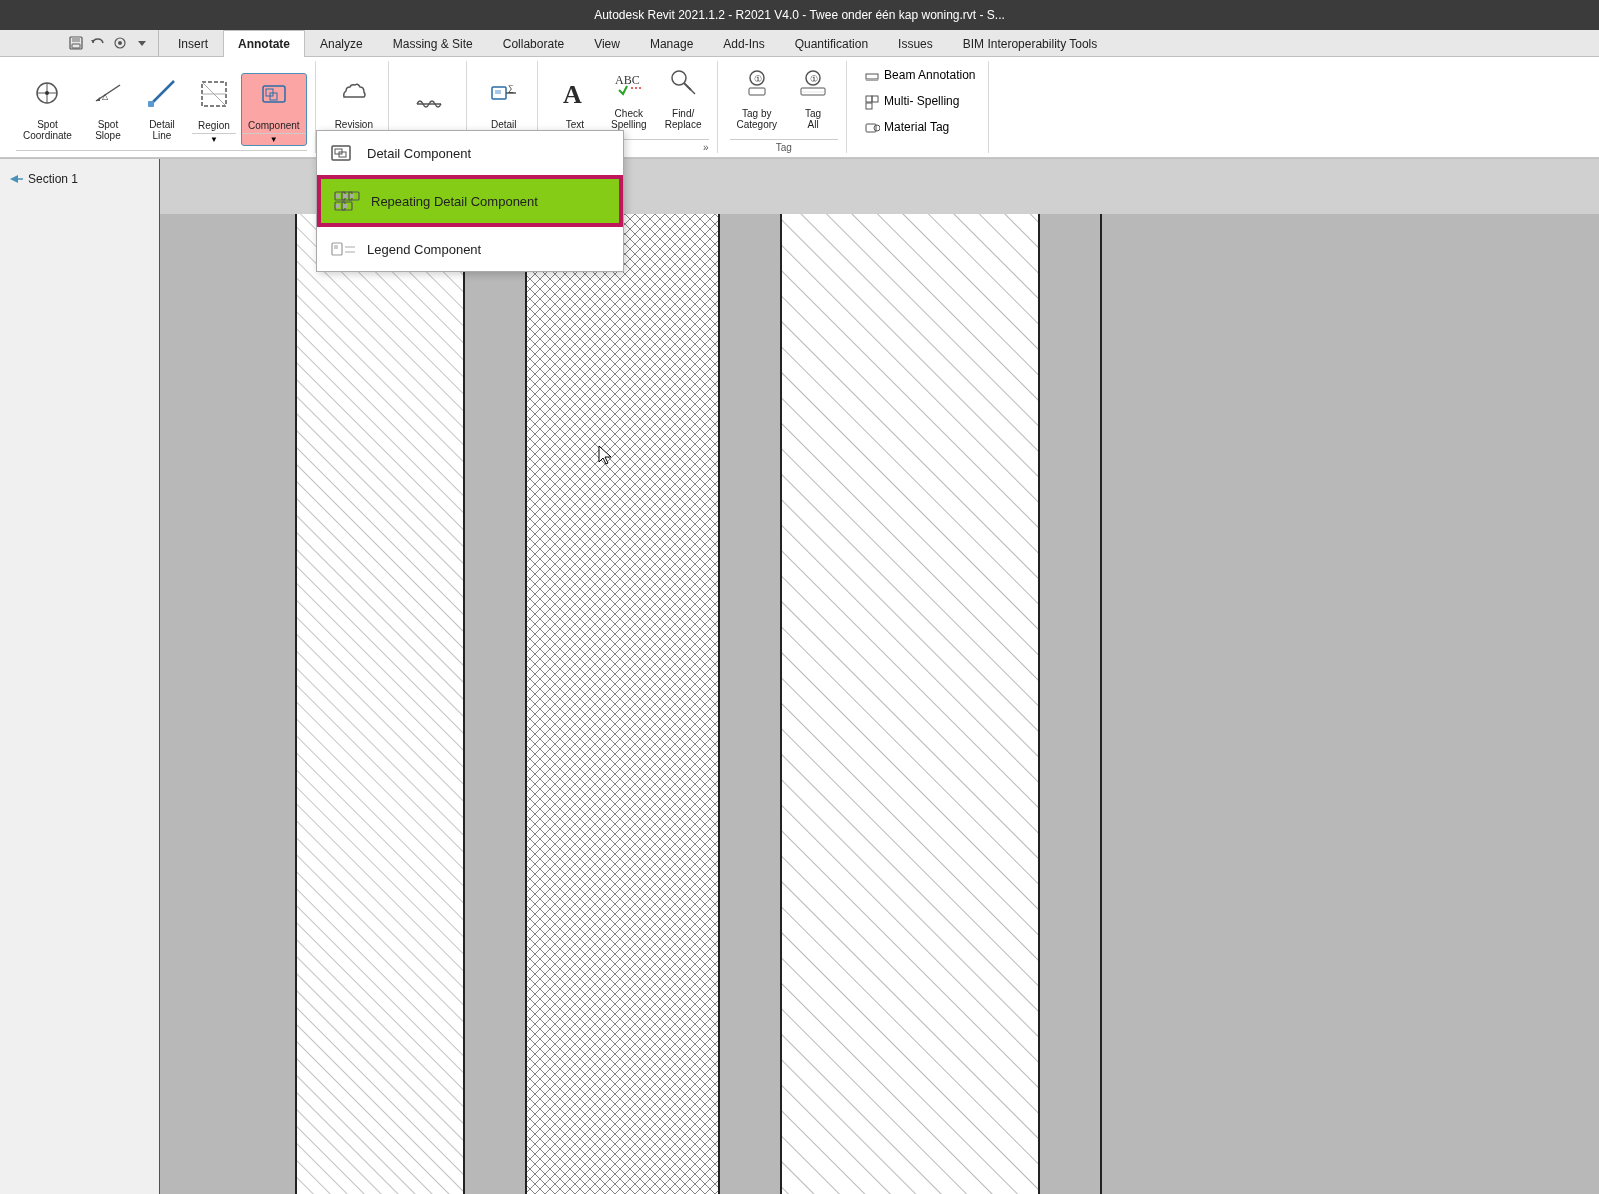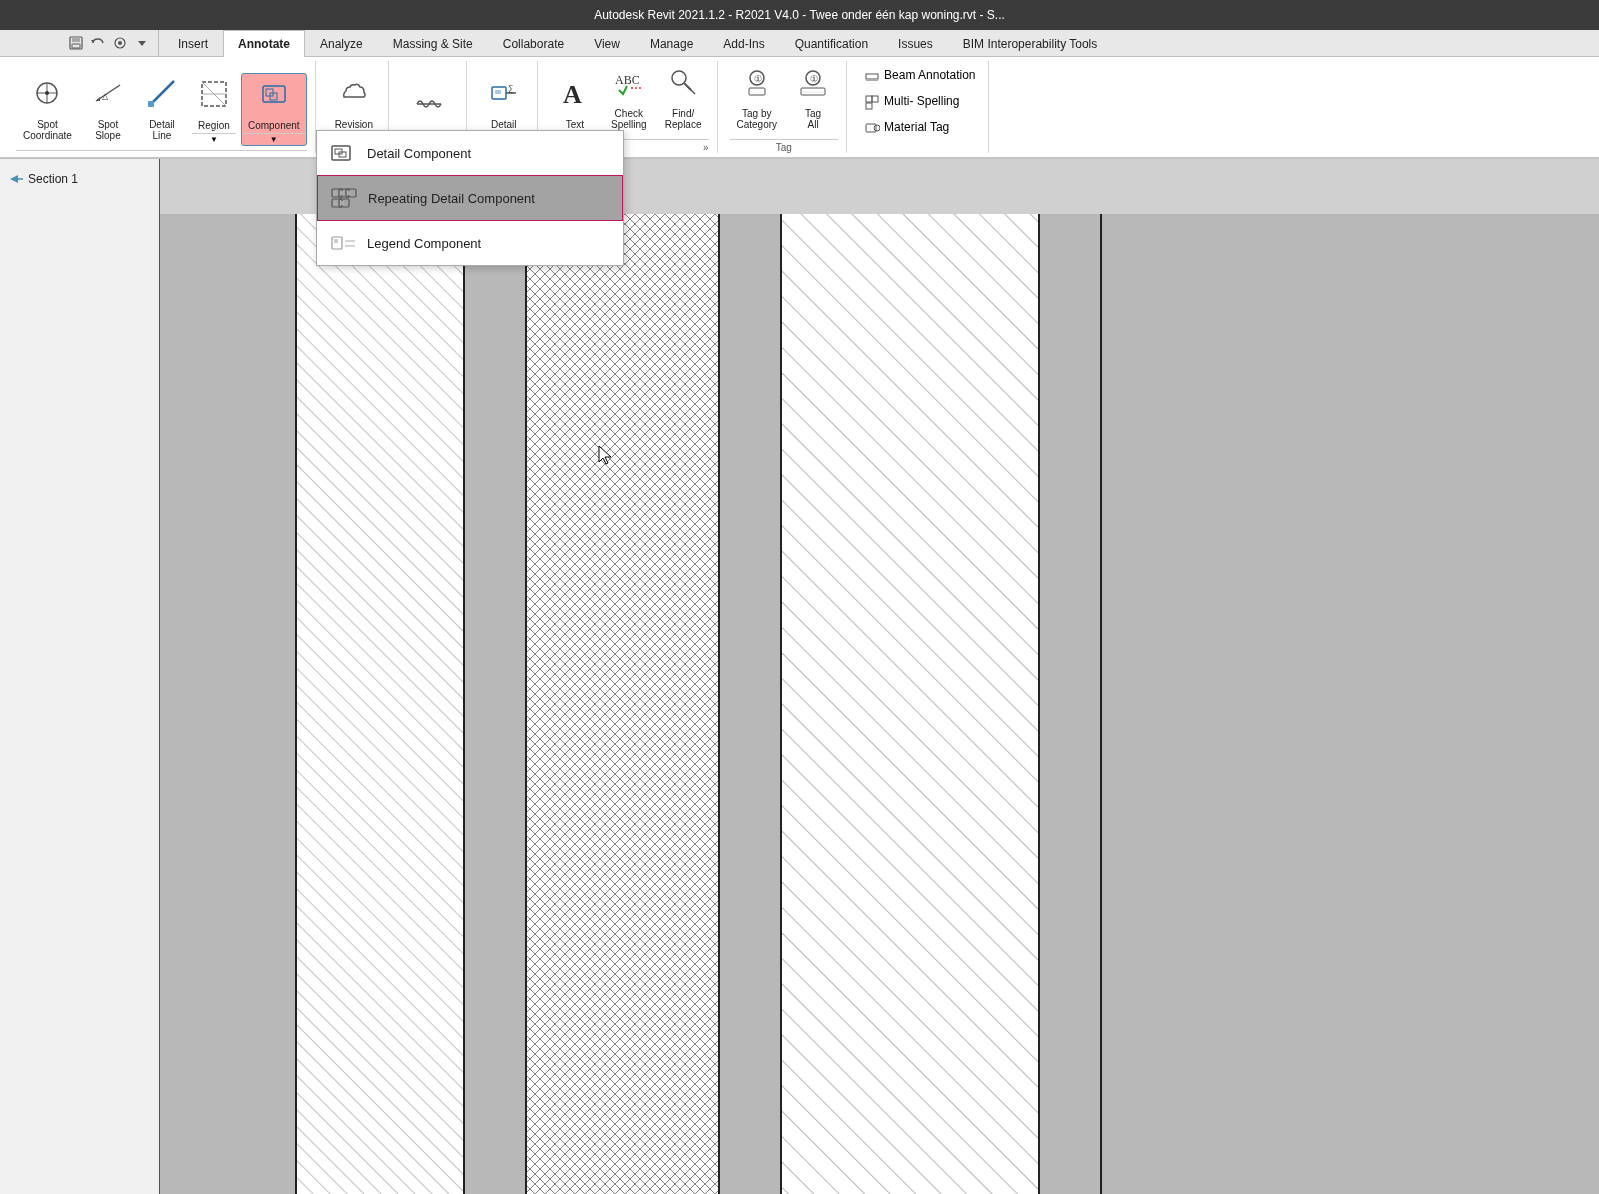--- a/index.html
+++ b/index.html
@@ -151,22 +151,22 @@
       display: flex;
       align-items: center;
       padding: 8px 12px;
       cursor: pointer;
       gap: 10px;
       font-size: 13px;
       color: #222;
     }
 
     .dropdown-item.highlighted {
-      background: #a3a3a3;
-      border: 1px solid #be185d;
+      background: #84cc16;
+      border: 4px solid #be185d;
     }
 
     .dropdown-icon {
       width: 28px;
       height: 28px;
       display: flex;
       align-items: center;
       justify-content: center;
       flex-shrink: 0;
     }

